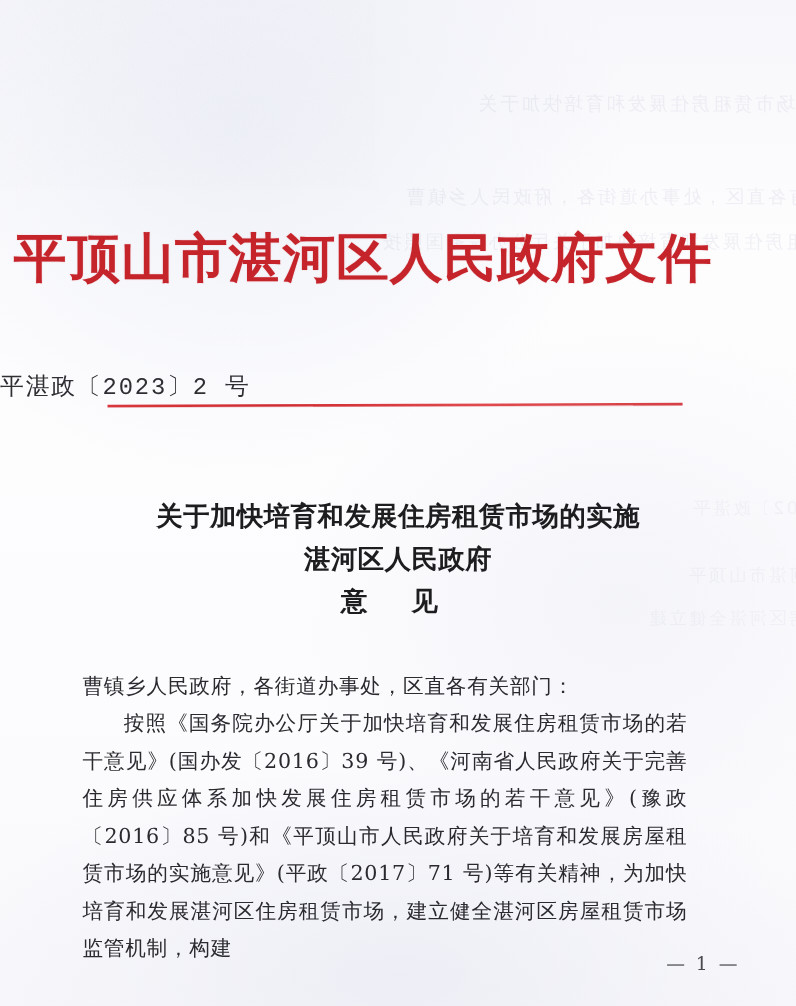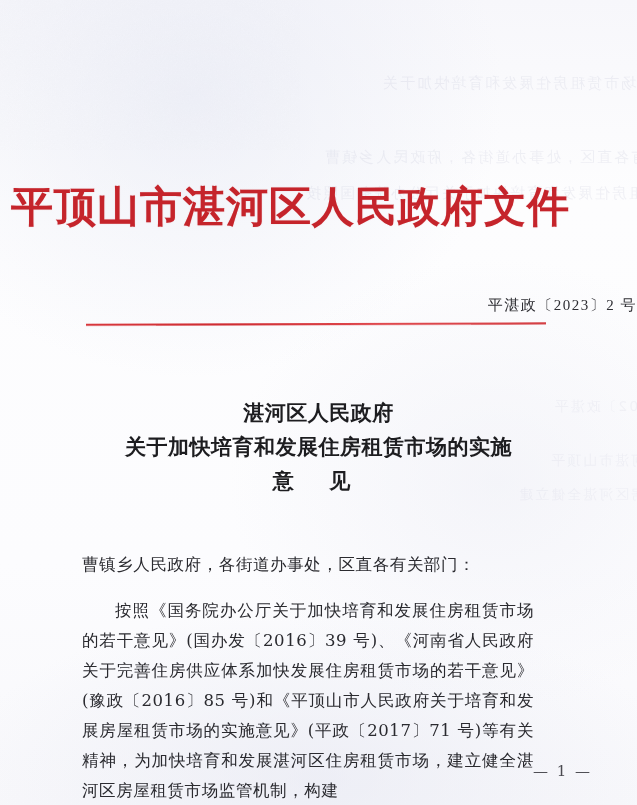--- a/index.html
+++ b/index.html
@@ -71,24 +71,24 @@
     line-height: 1;
     text-shadow: 0 0 1px rgba(197,36,43,0.35);
   }
 
   
   .docnum {
     position: absolute;
     top: 296px;
     left: 0;
     width: 637px;
-    text-align: right;
+    text-align: left;
     color: #2e2e33;
-    font-family: Liberation Serif, serif;
-    font-size: 15px;
+    font-family: Liberation Mono, monospace;
+    font-size: 19px;
     letter-spacing: 1.5px;
   }
 
   
   .redrule {
     position: absolute;
     top: 323px;
     left: 86px;
     width: 460px;
     height: 2px;
@@ -120,21 +120,21 @@
     top: 534px;
     left: 66px;
     width: 484px;
     color: #2a2a2f;
     font-family: "DejaVu Serif", serif;
     font-size: 16.5px;
     line-height: 30px;
     letter-spacing: 0.6px;
     text-align: justify;
   }
-  .body p { margin: 16px; }
+  .body p { margin: 0; }
   .body p.indent { text-indent: 2em; }
 
   
   .pagenum {
     position: absolute;
     top: 762px;
     left: 0;
     width: 592px;
     text-align: right;
     color: #4a4a50;
@@ -167,22 +167,22 @@
 <div class="bleed bleed-6">件文府政民人区河湛市山顶平</div>
 <div class="bleed bleed-7">建构，制机管监场市赁租屋房区河湛全健立建</div>
 
 <div class="masthead">平顶山市湛河区人民政府文件</div>
 
 <div class="docnum">平湛政〔2023〕2 号</div>
 
 <div class="redrule"></div>
 
 <div class="title-block">
+  <span class="title-line">关于加快培育和发展住房租赁市场的实施</span>
   <span class="title-line">湛河区人民政府</span>
-  <span class="title-line">关于加快培育和发展住房租赁市场的实施</span>
   <span class="title-line title-line-3">意 见</span>
 </div>
 
 <div class="body">
   <p>曹镇乡人民政府，各街道办事处，区直各有关部门：</p>
   <p class="indent">按照《国务院办公厅关于加快培育和发展住房租赁市场的若干意见》(国办发〔2016〕39 号)、《河南省人民政府关于完善住房供应体系加快发展住房租赁市场的若干意见》(豫政〔2016〕85 号)和《平顶山市人民政府关于培育和发展房屋租赁市场的实施意见》(平政〔2017〕71 号)等有关精神，为加快培育和发展湛河区住房租赁市场，建立健全湛河区房屋租赁市场监管机制，构建</p>
 </div>
 
 <div class="pagenum">— 1 —</div>
 

